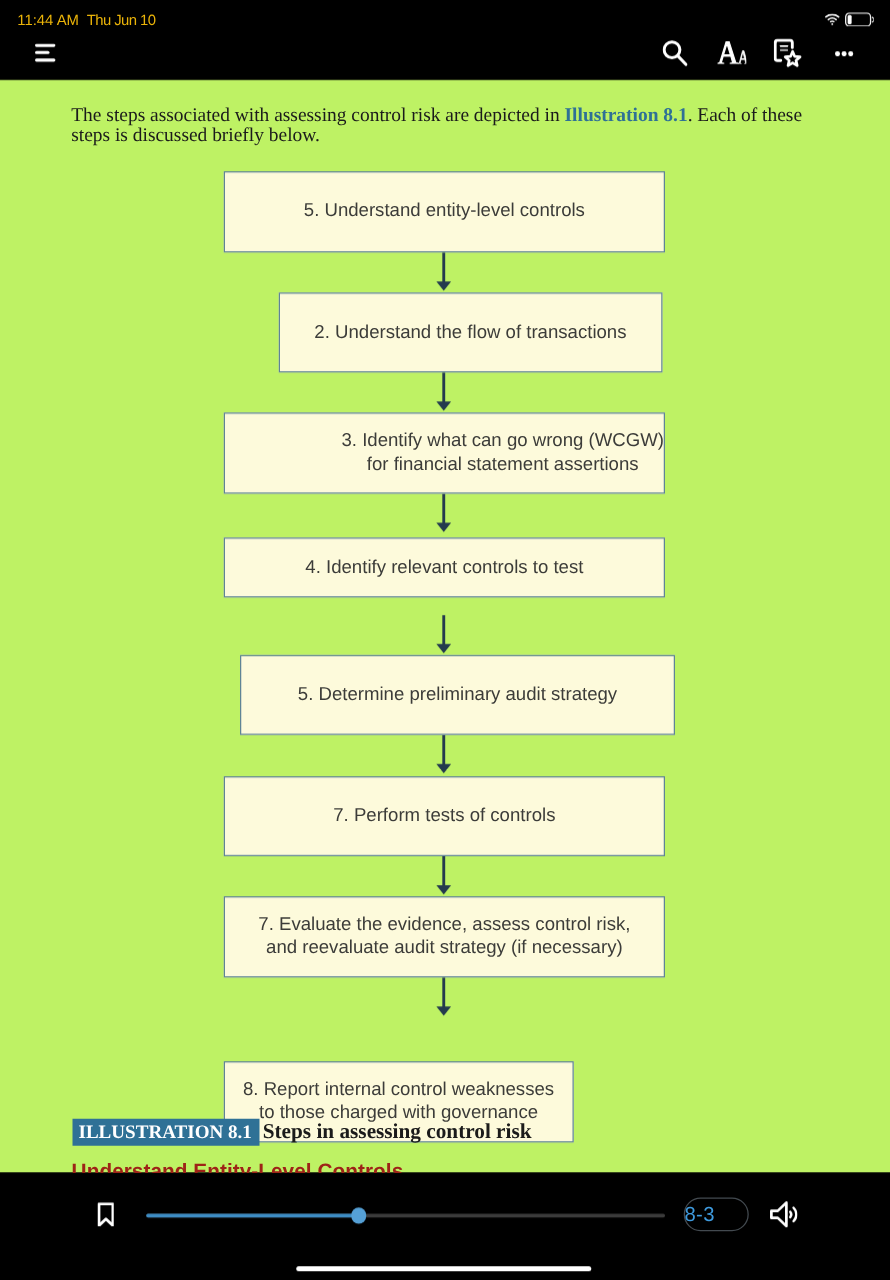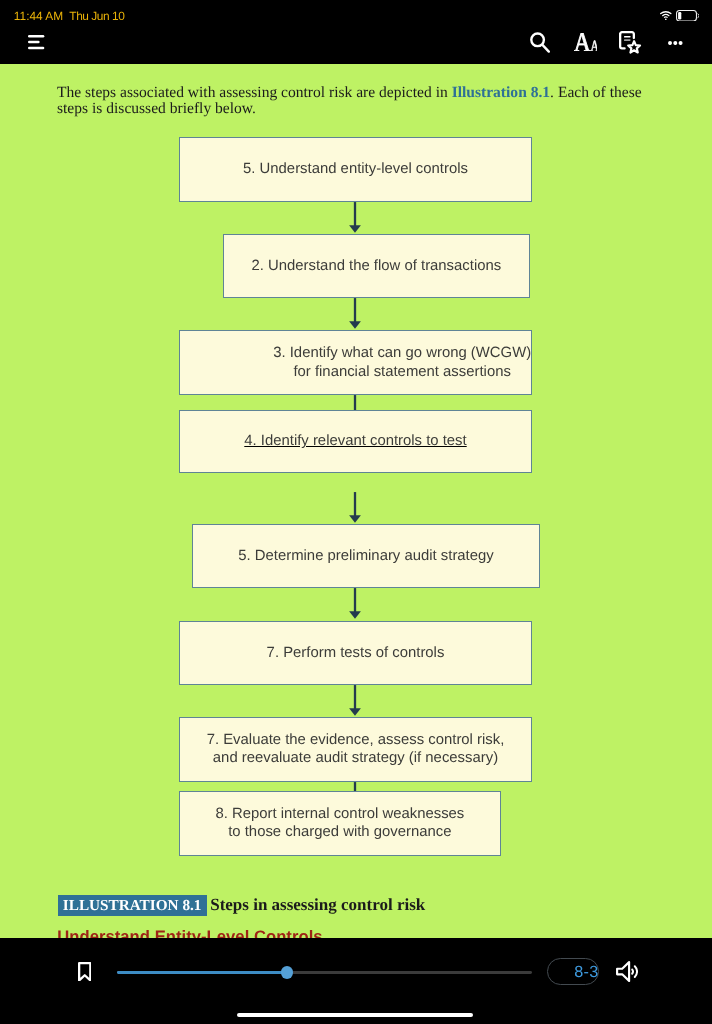--- a/index.html
+++ b/index.html
@@ -53,21 +53,21 @@
 
   
   .bottombar{position:absolute;left:0;top:938px;width:712px;height:86px;background:#000;}
   .bm{position:absolute;left:77.8px;top:23.9px;cursor:pointer;}
   .bm svg{display:block;}
   .slider{position:absolute;left:117.4px;top:33.1px;width:414.3px;height:3px;}
   .s-track{position:absolute;left:0;top:0;width:414.3px;height:2.8px;border-radius:1.4px;background:#3b3b3b;}
   .s-fill{position:absolute;left:0;top:0;width:169.5px;height:2.8px;border-radius:1.4px;background:#3d8cc4;}
   .s-knob{position:absolute;left:163.2px;top:-5.2px;width:12.6px;height:13.1px;border-radius:50%;background:#55a0d6;}
   .pagepill{position:absolute;left:546.6px;top:20.2px;width:52.9px;height:27.0px;border-radius:13.4px;
-            border:1px solid #434a50;box-sizing:border-box;display:flex;align-items:center;justify-content:flex-end;
+            border:1px solid #434a50;box-sizing:border-box;display:flex;align-items:center;justify-content:flex-start;
             color:#3e9ade;font-size:16.2px;letter-spacing:0.3px;line-height:30px;cursor:pointer;}
   .spk{position:absolute;left:615.8px;top:22.7px;cursor:pointer;}
   .spk svg{display:block;}
   .homeind{position:absolute;left:237.3px;top:1012.6px;width:235.6px;height:4.8px;border-radius:2.4px;background:#fff;}
 </style>
 </head>
 <body>
 
 <div class="app" data-name="reader-app">
 
@@ -153,21 +153,21 @@
           <path d="M8 0 V25.6" stroke="#243b4e" stroke-width="2.3" fill="none"></path>
           <path d="M2.1 23.2 L13.9 23.2 L8 30.6 z" fill="#243b4e"></path>
         </svg>
         <div class="fbox" data-name="flow-step" style="top:266.4px;height:64.6px;left:178.85px;width:353.3px;justify-content:flex-end;">
           <span data-name="flow-step-label">3. Identify what can go wrong (WCGW)<br>for financial statement assertions</span>
         </div>
         <svg class="farrow" data-name="flow-arrow" style="position:absolute;left:347.2px;top:331px;" width="16" height="32.10000000000001" viewBox="0 0 16 32">
           <path d="M8 0 V25.6" stroke="#243b4e" stroke-width="2.3" fill="none"></path>
           <path d="M2.1 23.2 L13.9 23.2 L8 30.6 z" fill="#243b4e"></path>
         </svg>
-        <div class="fbox" data-name="flow-step" style="top:346px;height:63px;left:178.85px;width:353.3px;text-decoration:underline;">
+        <div class="fbox" data-name="flow-step" style="top:366px;height:48px;left:178.85px;width:353.3px;">
           <span data-name="flow-step-label">4. Identify relevant controls to test</span>
         </div>
         <svg class="farrow" data-name="flow-arrow" style="position:absolute;left:347.2px;top:427.7px;" width="16" height="32.10000000000001" viewBox="0 0 16 32">
           <path d="M8 0 V25.6" stroke="#243b4e" stroke-width="2.3" fill="none"></path>
           <path d="M2.1 23.2 L13.9 23.2 L8 30.6 z" fill="#243b4e"></path>
         </svg>
         <div class="fbox" data-name="flow-step" style="top:459.8px;height:64.6px;left:192px;width:348px;text-align:right;">
           <span data-name="flow-step-label">5. Determine preliminary audit strategy</span>
         </div>
         <svg class="farrow" data-name="flow-arrow" style="position:absolute;left:347.2px;top:524.4px;" width="16" height="32.10000000000001" viewBox="0 0 16 32">
@@ -181,21 +181,21 @@
           <path d="M8 0 V25.6" stroke="#243b4e" stroke-width="2.3" fill="none"></path>
           <path d="M2.1 23.2 L13.9 23.2 L8 30.6 z" fill="#243b4e"></path>
         </svg>
         <div class="fbox" data-name="flow-step" style="top:653.2px;height:64.6px;left:178.85px;width:353.3px;">
           <span data-name="flow-step-label">7. Evaluate the evidence, assess control risk,<br>and reevaluate audit strategy (if necessary)</span>
         </div>
         <svg class="farrow" data-name="flow-arrow" style="position:absolute;left:347.2px;top:717.8px;" width="16" height="32.10000000000001" viewBox="0 0 16 32">
           <path d="M8 0 V25.6" stroke="#243b4e" stroke-width="2.3" fill="none"></path>
           <path d="M2.1 23.2 L13.9 23.2 L8 30.6 z" fill="#243b4e"></path>
         </svg>
-        <div class="fbox" data-name="flow-step" style="top:727px;height:64.6px;left:178.85px;width:322px;">
+        <div class="fbox" data-name="flow-step" style="top:785px;height:64.6px;left:178.85px;width:280px;">
           <span data-name="flow-step-label">8. Report internal control weaknesses<br>to those charged with governance</span>
         </div>
       </div>
 
     <div class="caption" data-name="figure-caption">
       <span class="cap-tag" data-name="caption-tag">ILLUSTRATION 8.1</span>
       <span class="cap-text" data-name="caption-text">Steps in assessing control risk</span>
     </div>
     <div class="heading" data-name="section-heading">Understand Entity-Level Controls</div>
   </div>

